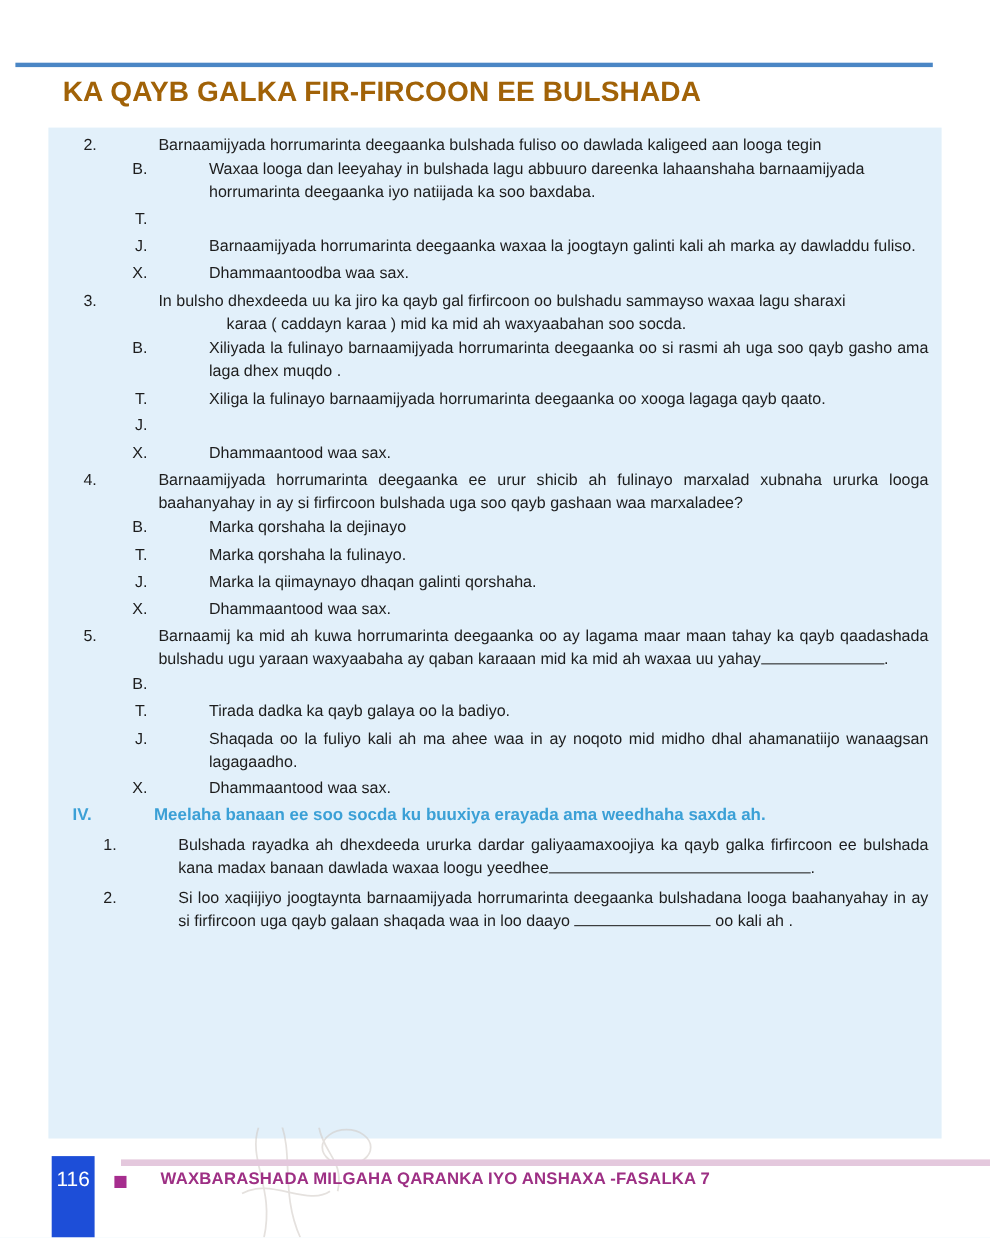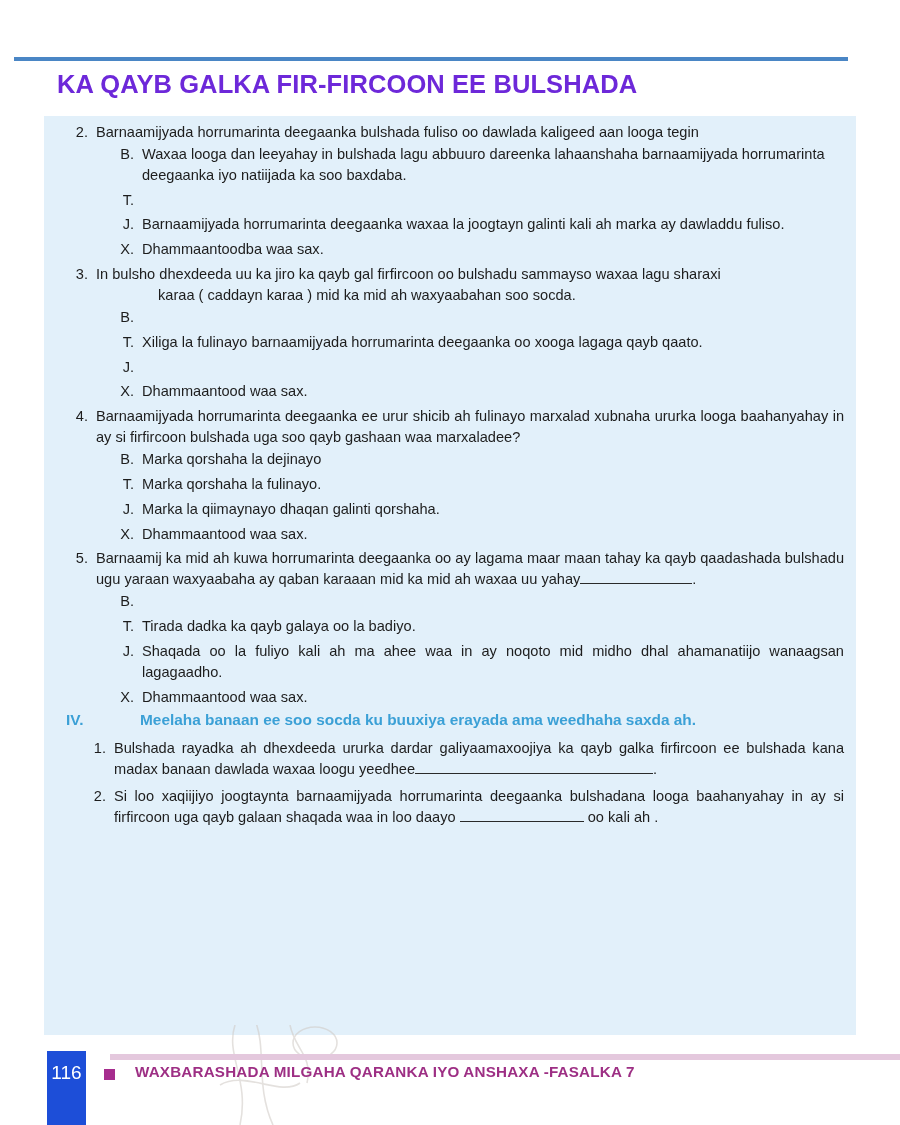--- a/index.html
+++ b/index.html
@@ -27,21 +27,21 @@
   }
 
   
   .chapter-title {
     position: absolute;
     left: 57px;
     top: 70px;
     font-size: 25.5px;
     font-weight: bold;
     letter-spacing: 0.1px;
-    color: #6d28d9;
+    color: #a16207;
     white-space: nowrap;
   }
 
   
   .content-block {
     position: absolute;
     left: 44px;
     top: 116px;
     width: 812px;
     height: 919px;
@@ -59,20 +59,21 @@
     color: #1d1d1d;
   }
   .qnum {
     flex: 0 0 auto;
     width: 26px;
     text-align: right;
     padding-right: 8px;
   }
   .qtext {
     flex: 1 1 auto;
+    margin-left: 48px;
   }
   .qtext.justify {
     text-align: justify;
     text-align-last: left;
   }
 
   
   .question {
     margin: 0 0 1px 0;
     padding-left: 10px;
@@ -168,21 +169,21 @@
   .footer-marker {
     position: absolute;
     left: 104px;
     top: 1069px;
     width: 11px;
     height: 11px;
     background: #a62d8e;
   }
   .footer-text {
     position: absolute;
-    left: 135px;
+    left: 146px;
     top: 1063px;
     font-size: 15.2px;
     font-weight: bold;
     color: #9d2f84;
     letter-spacing: 0.2px;
     white-space: nowrap;
   }
 </style>
 </head>
 <body>
@@ -217,20 +218,21 @@
   <div class="qrow question">
     <span class="qnum">3.</span>
     <span class="qtext">
       <span>In bulsho dhexdeeda uu ka jiro ka qayb gal firfircoon oo bulshadu sammayso waxaa lagu sharaxi</span>
       <span class="hang-extra">karaa ( caddayn karaa ) mid ka mid ah waxyaabahan soo socda.</span>
     </span>
   </div>
 
   <div class="qrow option">
     <span class="qnum">B.</span>
+    <span class="qtext justify">Xiliyada la fulinayo barnaamijyada horrumarinta deegaanka oo si rasmi ah uga soo qayb gasho ama laga dhex muqdo .</span>
   </div>
   <div class="qrow option">
     <span class="qnum">T.</span>
     <span class="qtext">Xiliga la fulinayo barnaamijyada horrumarinta deegaanka oo xooga lagaga qayb qaato.</span>
   </div>
   <div class="qrow option">
     <span class="qnum">J.</span>
   </div>
   <div class="qrow option">
     <span class="qnum">X.</span>

